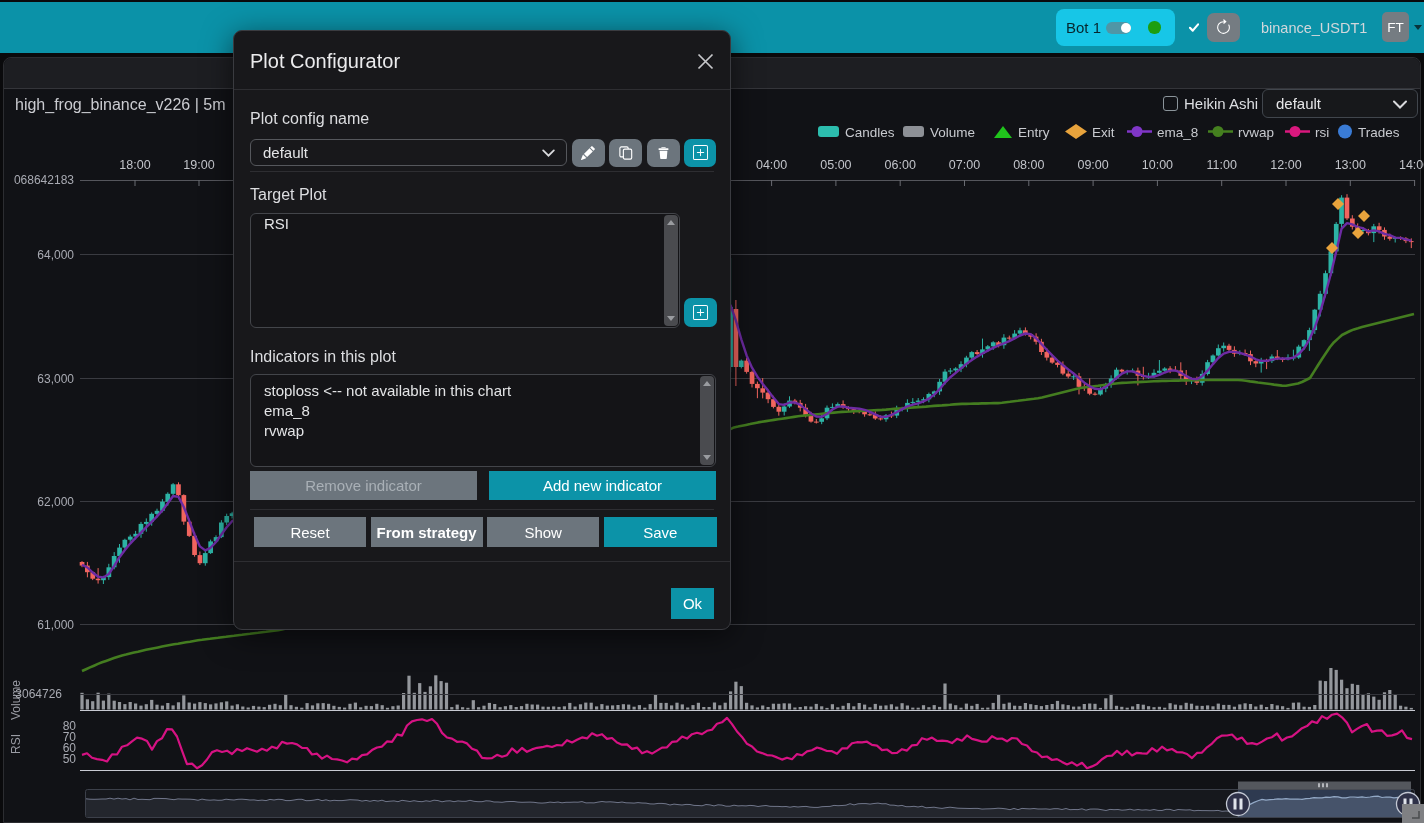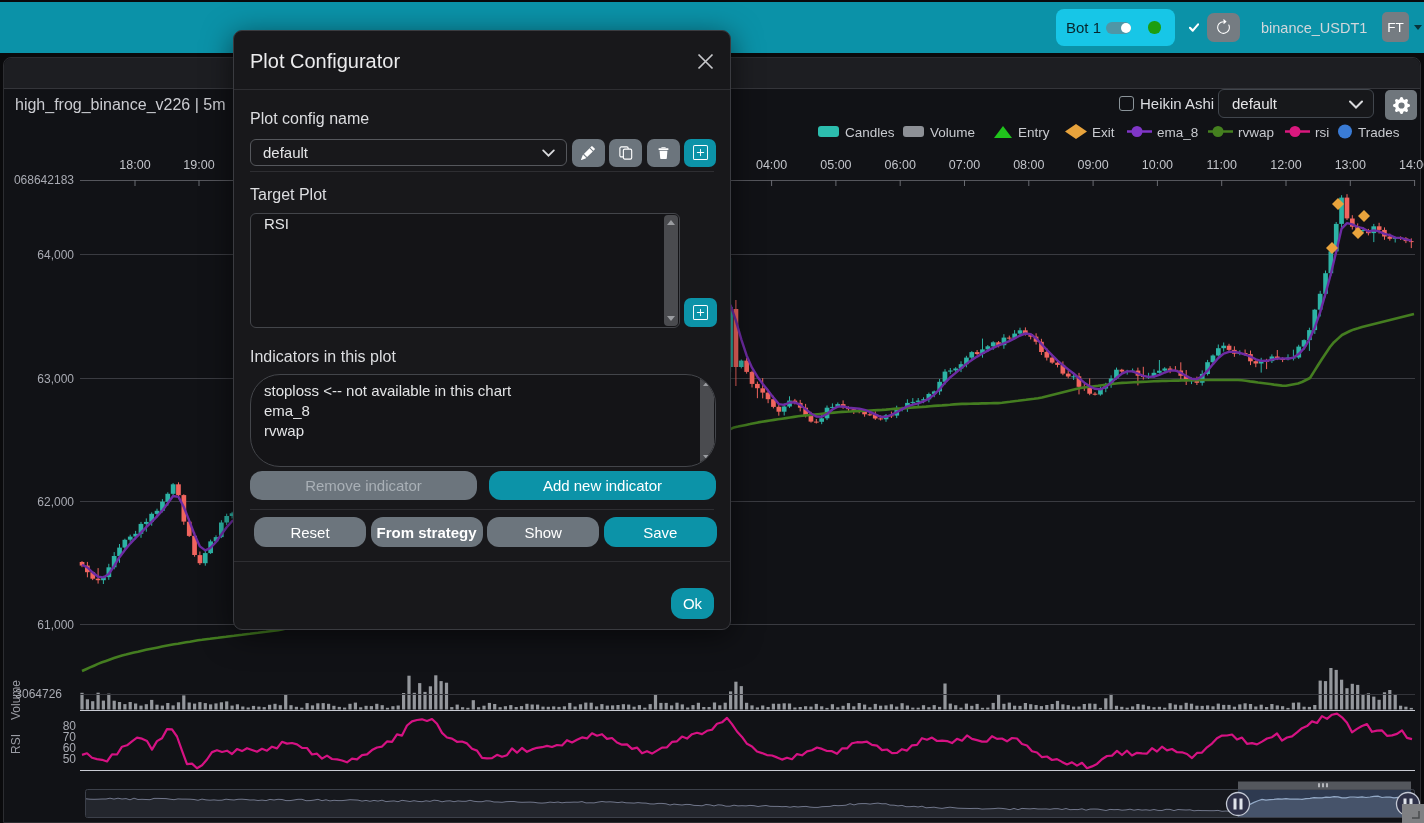--- a/index.html
+++ b/index.html
@@ -14,21 +14,21 @@
 .gdot { position:absolute; left:92px; top:12px; width:12.5px; height:12.5px; border-radius:50%; background:#1d9e0e; }
 #navcheck { left:1189px; }
 #navbtn { left:1207px; top:11px; width:32.5px; height:29px; background:#757c82; border-radius:7px; display:flex; align-items:center; justify-content:center; }
 #pairtxt { left:1261px; top:18px; color:#d2d7db; font-size:14.5px; }
 #ftav { left:1382px; top:10px; width:27px; height:30px; background:#757c82; border-radius:5px; color:#fff; font-size:13.5px; display:flex; align-items:center; justify-content:center; }
 #ftcaret { left:1414px; top:23px; width:0; height:0; border-left:4.5px solid transparent; border-right:4.5px solid transparent; border-top:5px solid #09343c; }
 #card { position:absolute; left:3px; top:57px; width:1418px; height:766px; background:#111216; border:1px solid #2c2d31; border-radius:8px 8px 0 0; z-index:1; }
 #cardhead { height:31px; background:#1d1e22; border-bottom:1px solid #34353a; border-radius:8px 8px 0 0; }
 #chart { position:absolute; left:0; top:0; z-index:2; }
 #hktools { position:absolute; left:0; top:0; z-index:3; }
-#hktools .abs { position:absolute; }
+#hktools .abs { position:absolute;margin-left:44px; }
 .hkbox { left:1119px; top:96px; width:15px; height:15px; border:1.5px solid #8b949a; border-radius:3px; }
 .hklabel { left:1140px; top:95px; color:#dcdee2; font-size:15px; white-space:nowrap; }
 .hksel { left:1218px; top:89px; width:156px; height:29px; background:#17181b; border:1px solid #41464d; border-radius:6px; color:#e6e6e8; font-size:15px; }
 .hksel span { position:absolute; left:13px; top:5px; }
 .hksel svg { position:absolute; right:10px; top:10px; }
 .gearbtn { left:1385px; top:90px; width:32px; height:30px; background:#6f767c; border-radius:5px; display:flex; align-items:center; justify-content:center; }
 
 #modal { position:absolute; left:233px; top:30px; width:498px; height:600px; background:#18181b; border:1px solid #3a3b40; border-radius:9px; z-index:10; box-shadow:0 6px 30px rgba(0,0,0,.55); color:#e4e5e7; }
 #modal .abs { position:absolute; }
 #mhead { left:0; top:0; right:0; height:59px; border-bottom:1px solid #2e2e32; }
@@ -46,22 +46,22 @@
 #mlab2 { left:16px; top:155px; }
 #listbox1 { left:16px; top:181.5px; width:430px; height:115px; }
 .listbox { border:1px solid #43454a; border-radius:6px; background:#141417; overflow:hidden; }
 .lrow { font-size:15px; color:#e3e4e6; padding:1px 0 2px 13px; }
 .lrow.sel { background:#595a5e; color:#fff; }
 .sbar { position:absolute; top:1px; bottom:1px; width:14px; background:#4a4b4f; border-radius:4px; }
 .sbar .up { position:absolute; top:5px; left:3px; width:0; height:0; border-left:4px solid transparent; border-right:4px solid transparent; border-bottom:5px solid #9a9ca0; }
 .sbar .dn { position:absolute; bottom:5px; left:3px; width:0; height:0; border-left:4px solid transparent; border-right:4px solid transparent; border-top:5px solid #9a9ca0; }
 #addbtn2 { left:450px; top:267.4px; width:32.5px; height:28.6px; }
 #mlab3 { left:16px; top:317px; }
-#listbox2 { left:16px; top:343px; width:466px; height:93px;border-radius:30px; }
-.btn { border-radius:12px; font-size:15px; display:flex; align-items:center; justify-content:center; }
+#listbox2 { left:16px; top:343px; width:466px; height:93px; }
+.btn { border-radius:0; font-size:15px; display:flex; align-items:center; justify-content:center; }
 .btn.sec { background:#6c757d; color:#fff; }
 .btn.sec.dis { color:#a9b0b6; }
 .btn.teal { background:#0c93a8; color:#fff; }
 #btnrow1 { left:16px; top:440px; width:466px; height:29px; display:flex; }
 #hr2 { top:478px; }
 #btnrow2 { left:20px; top:486px; height:30px; display:flex; }
 #mfootline { left:0; right:0; top:530px; height:1px; background:#2e2e32; }
 #okbtn { right:16px; top:557px; width:43px; height:31px; }
 </style>
 </head>

